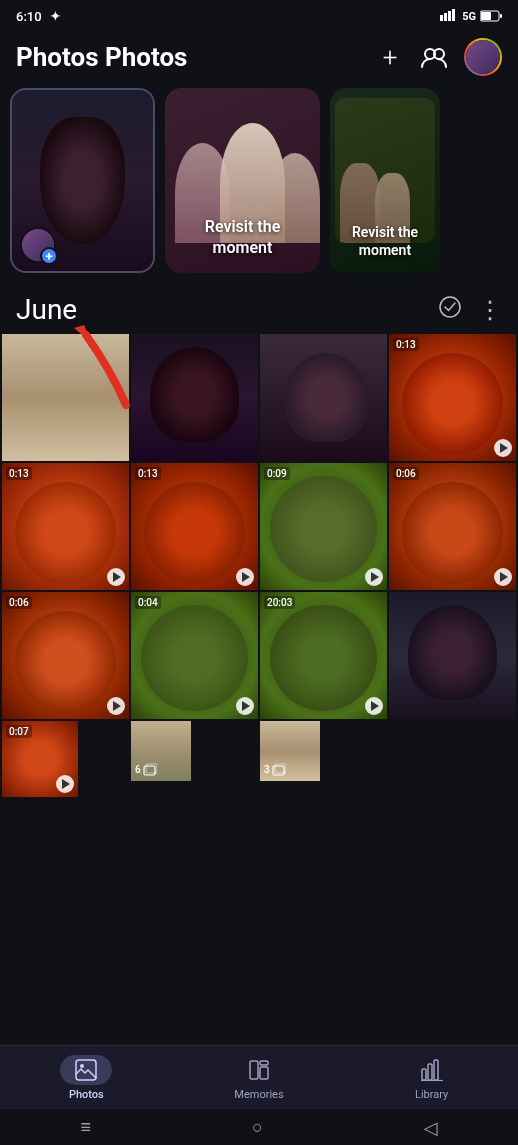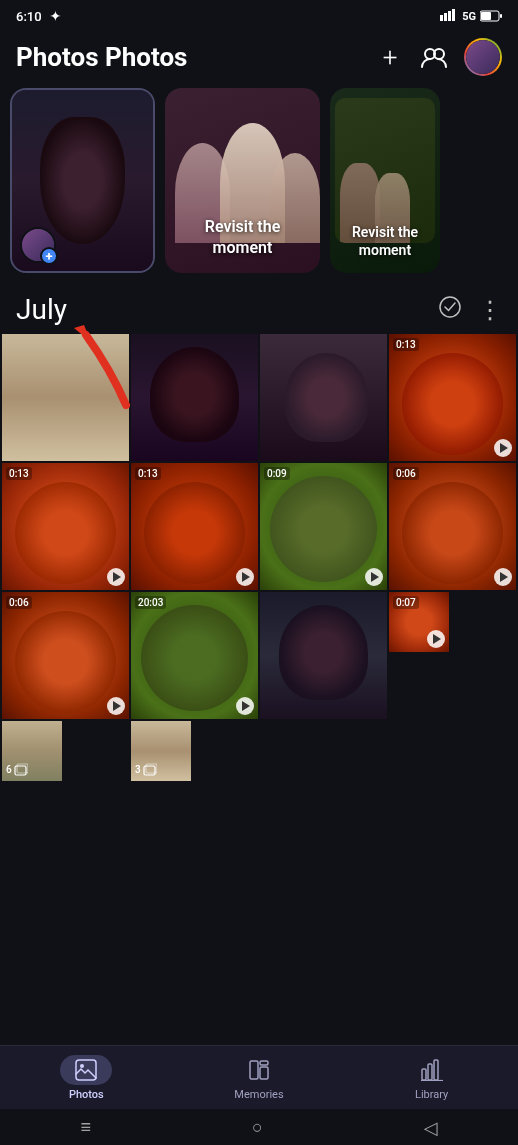--- a/index.html
+++ b/index.html
@@ -438,21 +438,21 @@
       </marker>
     </defs>
 
     <path d="M70 85 Q55 50 30 15" stroke="#e03020" stroke-width="8" stroke-linecap="round" fill="none"></path>
 
     <polygon points="18,8 35,22 28,5" fill="#e03020"></polygon>
   </svg>
 </div>
 
 <div class="section-header">
-  <div class="section-title">July</div>
+  <div class="section-title">June</div>
   <div class="section-actions">
     <div class="section-action-icon">
       <svg width="24" height="24" viewBox="0 0 24 24" fill="none">
         <circle cx="12" cy="12" r="10" stroke="#c0c0c0" stroke-width="1.5"></circle>
         <path d="M7 12l3.5 3.5L17 8" stroke="#c0c0c0" stroke-width="1.5" stroke-linecap="round"></path>
       </svg>
     </div>
     <div class="section-action-icon" style="font-size:24px;color:#c0c0c0;">⋮</div>
   </div>
 </div>
@@ -504,31 +504,38 @@
   </div>
 
   <div class="photo-cell photo-soup-4">
     <span class="video-duration">0:06</span>
     <div class="video-play">
         <div class="video-play-triangle"></div>
       </div>
     <div style="position:absolute;top:15%;left:10%;width:80%;height:80%;border-radius:50%;background:radial-gradient(ellipse,#d05020 30%,#902800 70%);opacity:0.8;"></div>
   </div>
   <div class="photo-cell photo-soup-green">
+    <span class="video-duration">0:04</span>
+    <div class="video-play">
+        <div class="video-play-triangle"></div>
+      </div>
+    <div style="position:absolute;top:10%;left:8%;width:84%;height:84%;border-radius:50%;background:radial-gradient(ellipse,#587028 30%,#3a5018 70%);opacity:0.8;"></div>
+  </div>
+  <div class="photo-cell photo-soup-green">
     <span class="video-duration">20:03</span>
     <div class="video-play">
         <div class="video-play-triangle"></div>
       </div>
     <div style="position:absolute;top:10%;left:8%;width:84%;height:84%;border-radius:50%;background:radial-gradient(ellipse,#507025 30%,#384815 70%);opacity:0.8;"></div>
   </div>
   <div class="photo-cell photo-portrait-2">
     <div style="position:absolute;top:10%;left:15%;width:70%;height:75%;background:radial-gradient(ellipse,#3a2030 30%,#1a1020 70%);border-radius:50% 50% 40% 40%;"></div>
   </div>
 
-  <div class="photo-cell photo-soup-2" style="height:60px;">
+  <div class="photo-cell photo-soup-2" style="height:76px;">
     <span class="video-duration">0:07</span>
     <div class="video-play">
         <div class="video-play-triangle"></div>
       </div>
   </div>
   <div class="photo-cell photo-floor" style="height:60px;">
     <span class="stack-badge">
       <span style="font-size:10px;">6 </span>
       <svg width="14" height="14" viewBox="0 0 14 14" style="vertical-align:middle;">
           <rect x="1" y="3" width="11" height="9" rx="1.5" stroke="#fff" stroke-width="1.2" fill="none"></rect>

